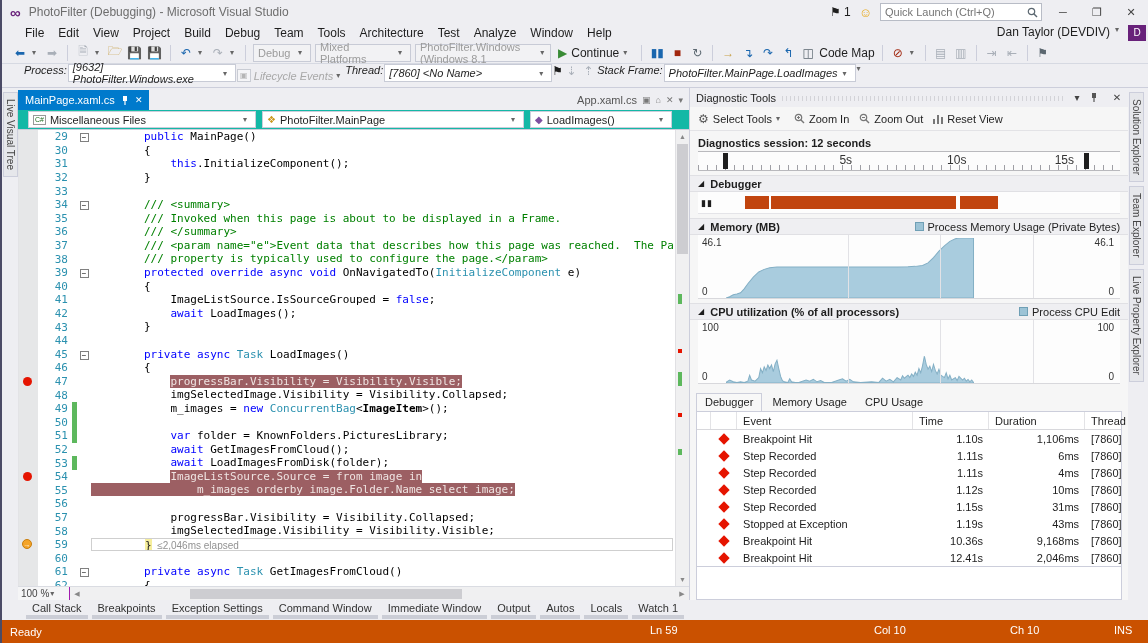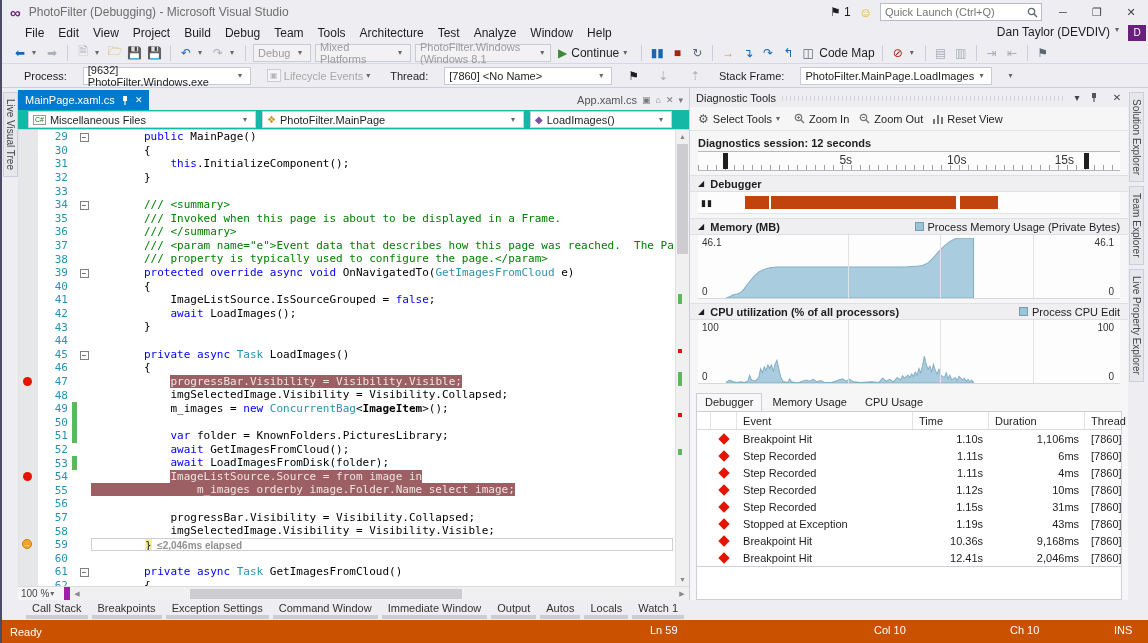--- a/index.html
+++ b/index.html
@@ -34,21 +34,21 @@
   .ico-red { color:#A1260D; }
   .dd { font-size:8px; color:#666; width:8px; }
   .tsep { width:1px; height:16px; background:#CCCEDB; margin:0 3px; }
   .combo { height:18px; border:1px solid #C8CBD6; background:#F2F2F4; color:#9B9B9B; font-size:11px; display:flex; align-items:center; padding:0 4px; }
   .combo .dd { margin-left:auto; }
   .combo.w1{width:58px;} .combo.w2{width:96px;} .combo.w3{width:136px;}
   .continue-btn { display:flex; align-items:center; gap:4px; color:#1E1E1E; font-size:12px; padding:0 3px; }
   .codemap { display:flex; align-items:center; gap:3px; font-size:12px; color:#1E1E1E; }
 
   
-  .debugbar { height:24px; display:flex; align-items:center; gap:16px; padding-left:22px; border-bottom:1px solid #CCCEDB; font-size:11px; }
+  .debugbar { height:24px; display:flex; gap:1px; padding-left:22px; border-bottom:1px solid #CCCEDB; font-size:11px;font-style:italic; }
   .dlabel { color:#1E1E1E; }
   .dcombo { height:18px; background:#fff; border:1px solid #C8CBD6; display:flex; align-items:center; font-size:11px; color:#1E1E1E; padding:0 4px; }
   .dcombo .dd { margin-left:auto; }
   .dcombo.p { width:168px; } .dcombo.t { width:168px; } .dcombo.s { width:192px; }
   .lifecycle { display:flex; align-items:center; gap:3px; color:#A8A8A8; }
   .lc-ico { width:14px; height:13px; border:1px solid #C9CCD4; background:#F5F5F7; font-size:8px; color:#B5B5B5; text-align:center; line-height:12px; }
 
   
   .main { flex:1; display:flex; min-height:0; }
   .side-strip { background:#EEEEF2; }
@@ -81,30 +81,30 @@
   .c-ln { width:34px; text-align:right; color:#2B91AF; font:11px "DejaVu Sans Mono",monospace; padding-right:4px; flex:none; }
   .c-chg { width:5px; height:13.6px; flex:none; }
   .c-chg.green { background:#5DB85D; }
   .c-fold { width:14px; flex:none; text-align:center; position:relative; }
   .foldbox { display:inline-block; width:9px; height:9px; border:1px solid #808080; background:#fff; color:#000; font-size:8px; line-height:7px; vertical-align:middle; }
   .c-code { flex:1; font:11px "DejaVu Sans Mono",monospace; white-space:pre; overflow:hidden; height:13.6px; line-height:13.6px; }
   .kw{color:#0000FF;} .ty{color:#2B91AF;} .cm{color:#008000;} .tx{color:#000;} .b{color:#000;font-weight:bold;}
   .hl{background:#9C5F63;color:#EFE4E2;}
   .brace{background:#F6EE9C;color:#222;}
   .perfbox { border:1px solid #CFCFCF; background:#fff; margin-right:2px; }
-  .tip { color:#929292; font-family:"Liberation Sans",sans-serif; font-size:10px;font-weight:bold; }
+  .tip { color:#929292; font-family:"Liberation Sans",sans-serif; font-size:10px; }
 
   .vscroll { position:absolute; top:0; right:0; bottom:0; width:14px; background:#F0F0F1; border-left:1px solid #E0E0E3; font-size:7px; color:#888; text-align:center; }
   .vs-arrow { height:13px; line-height:13px; }
   .vs-bottom { position:absolute; bottom:0; left:0; right:0; height:13px; line-height:13px; }
   .smark { position:absolute; left:2px; width:4px; }
   .vthumb { position:absolute; left:1px; right:1px; top:14px; height:110px; background:#CDCDD1; }
 
   .hscrollrow { height:14px; display:flex; align-items:center; background:#F0F0F1; border-top:1px solid #DADCE2; }
-  .zoomctl { width:52px; height:14px; font-size:10px; color:#444; background:#F5F5F6; border-right:6px solid #a21caf; display:flex; align-items:center; padding:0 3px; gap:1px; }
+  .zoomctl { width:52px; height:14px; font-size:10px; color:#444; background:#F5F5F6; border-right:1px solid #a21caf; display:flex; align-items:center; padding:0 3px; gap:1px; }
   .htrack { flex:1; position:relative; height:14px; }
   .hthumb { position:absolute; top:2px; height:10px; left:18%; width:46%; background:#CDCDD1; }
   .h-arrow { width:14px; text-align:center; font-size:7px; color:#888; }
 
   
   .panel { width:439px; background:#F6F6F6; border-left:1px solid #CCCEDB; display:flex; flex-direction:column; min-height:0; font-size:11px; }
   .p-header { height:19px; display:flex; align-items:center; background:#EEEEF2; padding:0 4px 0 6px; gap:6px; }
   .p-title { font-size:11px; color:#1E1E1E; white-space:nowrap; }
   .p-grip { flex:1; height:5px; background:repeating-linear-gradient(90deg,#D3D3D8 0 1px,transparent 1px 4px); margin-top:2px; }
   .p-hbtn { color:#444; font-size:10px; width:14px; text-align:center; }
@@ -407,21 +407,21 @@
               <span class="c-ln">38</span>
               <span class="c-chg"></span>
               <span class="c-fold"></span>
               <span class="c-code"><span class="cm">        /// property is typically used to configure the page.&lt;/param&gt;</span></span>
             </div>
             <div class="cl">
               <span class="c-bp"></span>
               <span class="c-ln">39</span>
               <span class="c-chg"></span>
               <span class="c-fold"><span class="foldbox">−</span></span>
-              <span class="c-code"><span class="kw">        protected override async void </span><span class="tx">OnNavigatedTo(</span><span class="ty">GetImagesFromCloud</span><span class="tx"> e)</span></span>
+              <span class="c-code"><span class="kw">        protected override async void </span><span class="tx">OnNavigatedTo(</span><span class="ty">InitializeComponent</span><span class="tx"> e)</span></span>
             </div>
             <div class="cl">
               <span class="c-bp"></span>
               <span class="c-ln">40</span>
               <span class="c-chg"></span>
               <span class="c-fold"></span>
               <span class="c-code"><span class="tx">        {</span></span>
             </div>
             <div class="cl">
               <span class="c-bp"></span>

